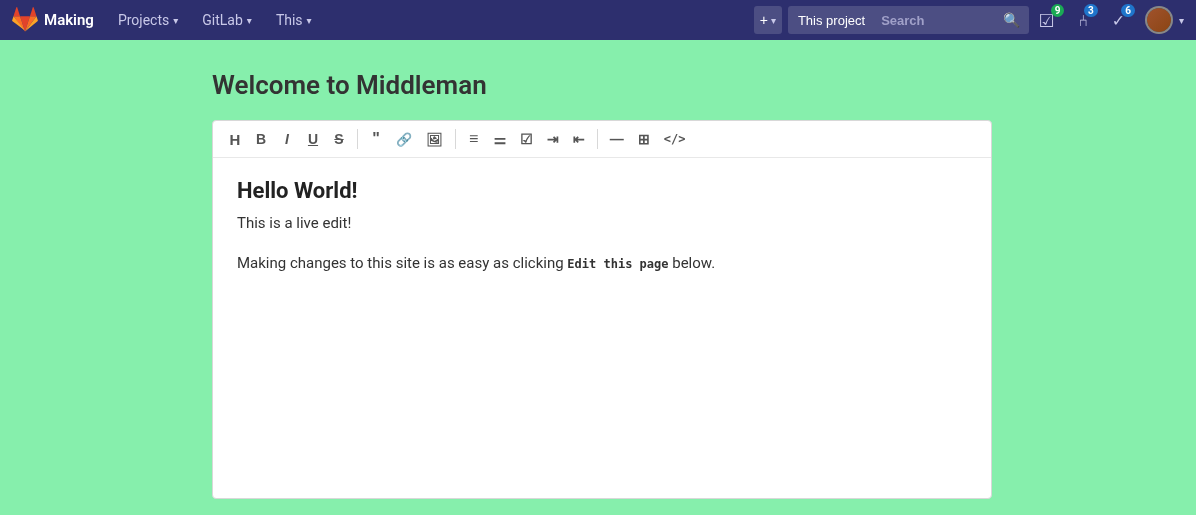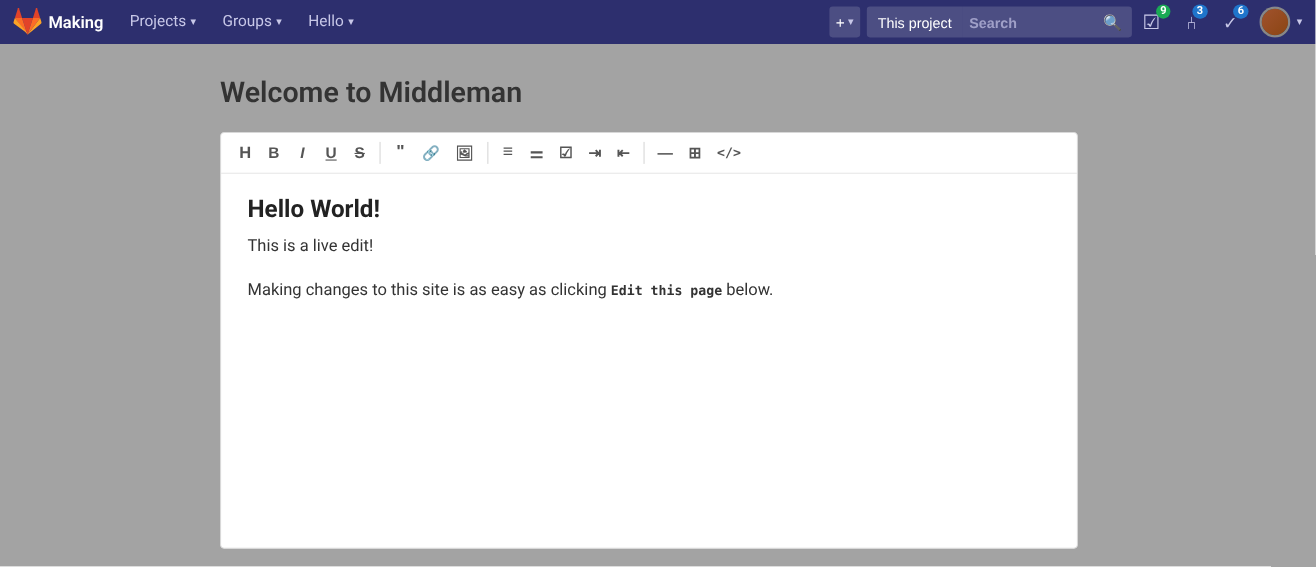--- a/index.html
+++ b/index.html
@@ -137,23 +137,23 @@
     .avatar-img {
       width: 100%;
       height: 100%;
       background: linear-gradient(135deg, #a0522d, #8b4513);
       border-radius: 50%;
     }
     .chevron { font-size: 10px; color: #c8c8e8; }
 
     
     .main-content {
-      background: #a3a3a3;
+      background: #86efac;
       min-height: calc(515px - 40px);
-      padding: 30px 0 0 0;
+      padding: 30px 0 0 12px;
     }
     .page-title {
       font-size: 26px;
       font-weight: 600;
       color: #333;
       margin-bottom: 20px;
       padding: 0 20px 0 200px;
     }
 
     
@@ -231,25 +231,25 @@
       <path d="M357.875 136.05h-95.876l41.19-128.3c2.22-6.83 11.88-6.83 14.1 0z" fill="#e24329"></path>
     </svg>
     <span>Making</span>
   </div>
 
   <div class="nav-item">
     <span>Projects</span>
     <span class="chevron">▾</span>
   </div>
   <div class="nav-item">
-    <span>Groups</span>
+    <span>GitLab</span>
     <span class="chevron">▾</span>
   </div>
   <div class="nav-item">
-    <span>Hello</span>
+    <span>This</span>
     <span class="chevron">▾</span>
   </div>
 
   <div class="nav-separator"></div>
 
   <div class="navbar-right">
 
     <button class="add-btn">
       <span>+</span>
       <span class="chevron">▾</span>

